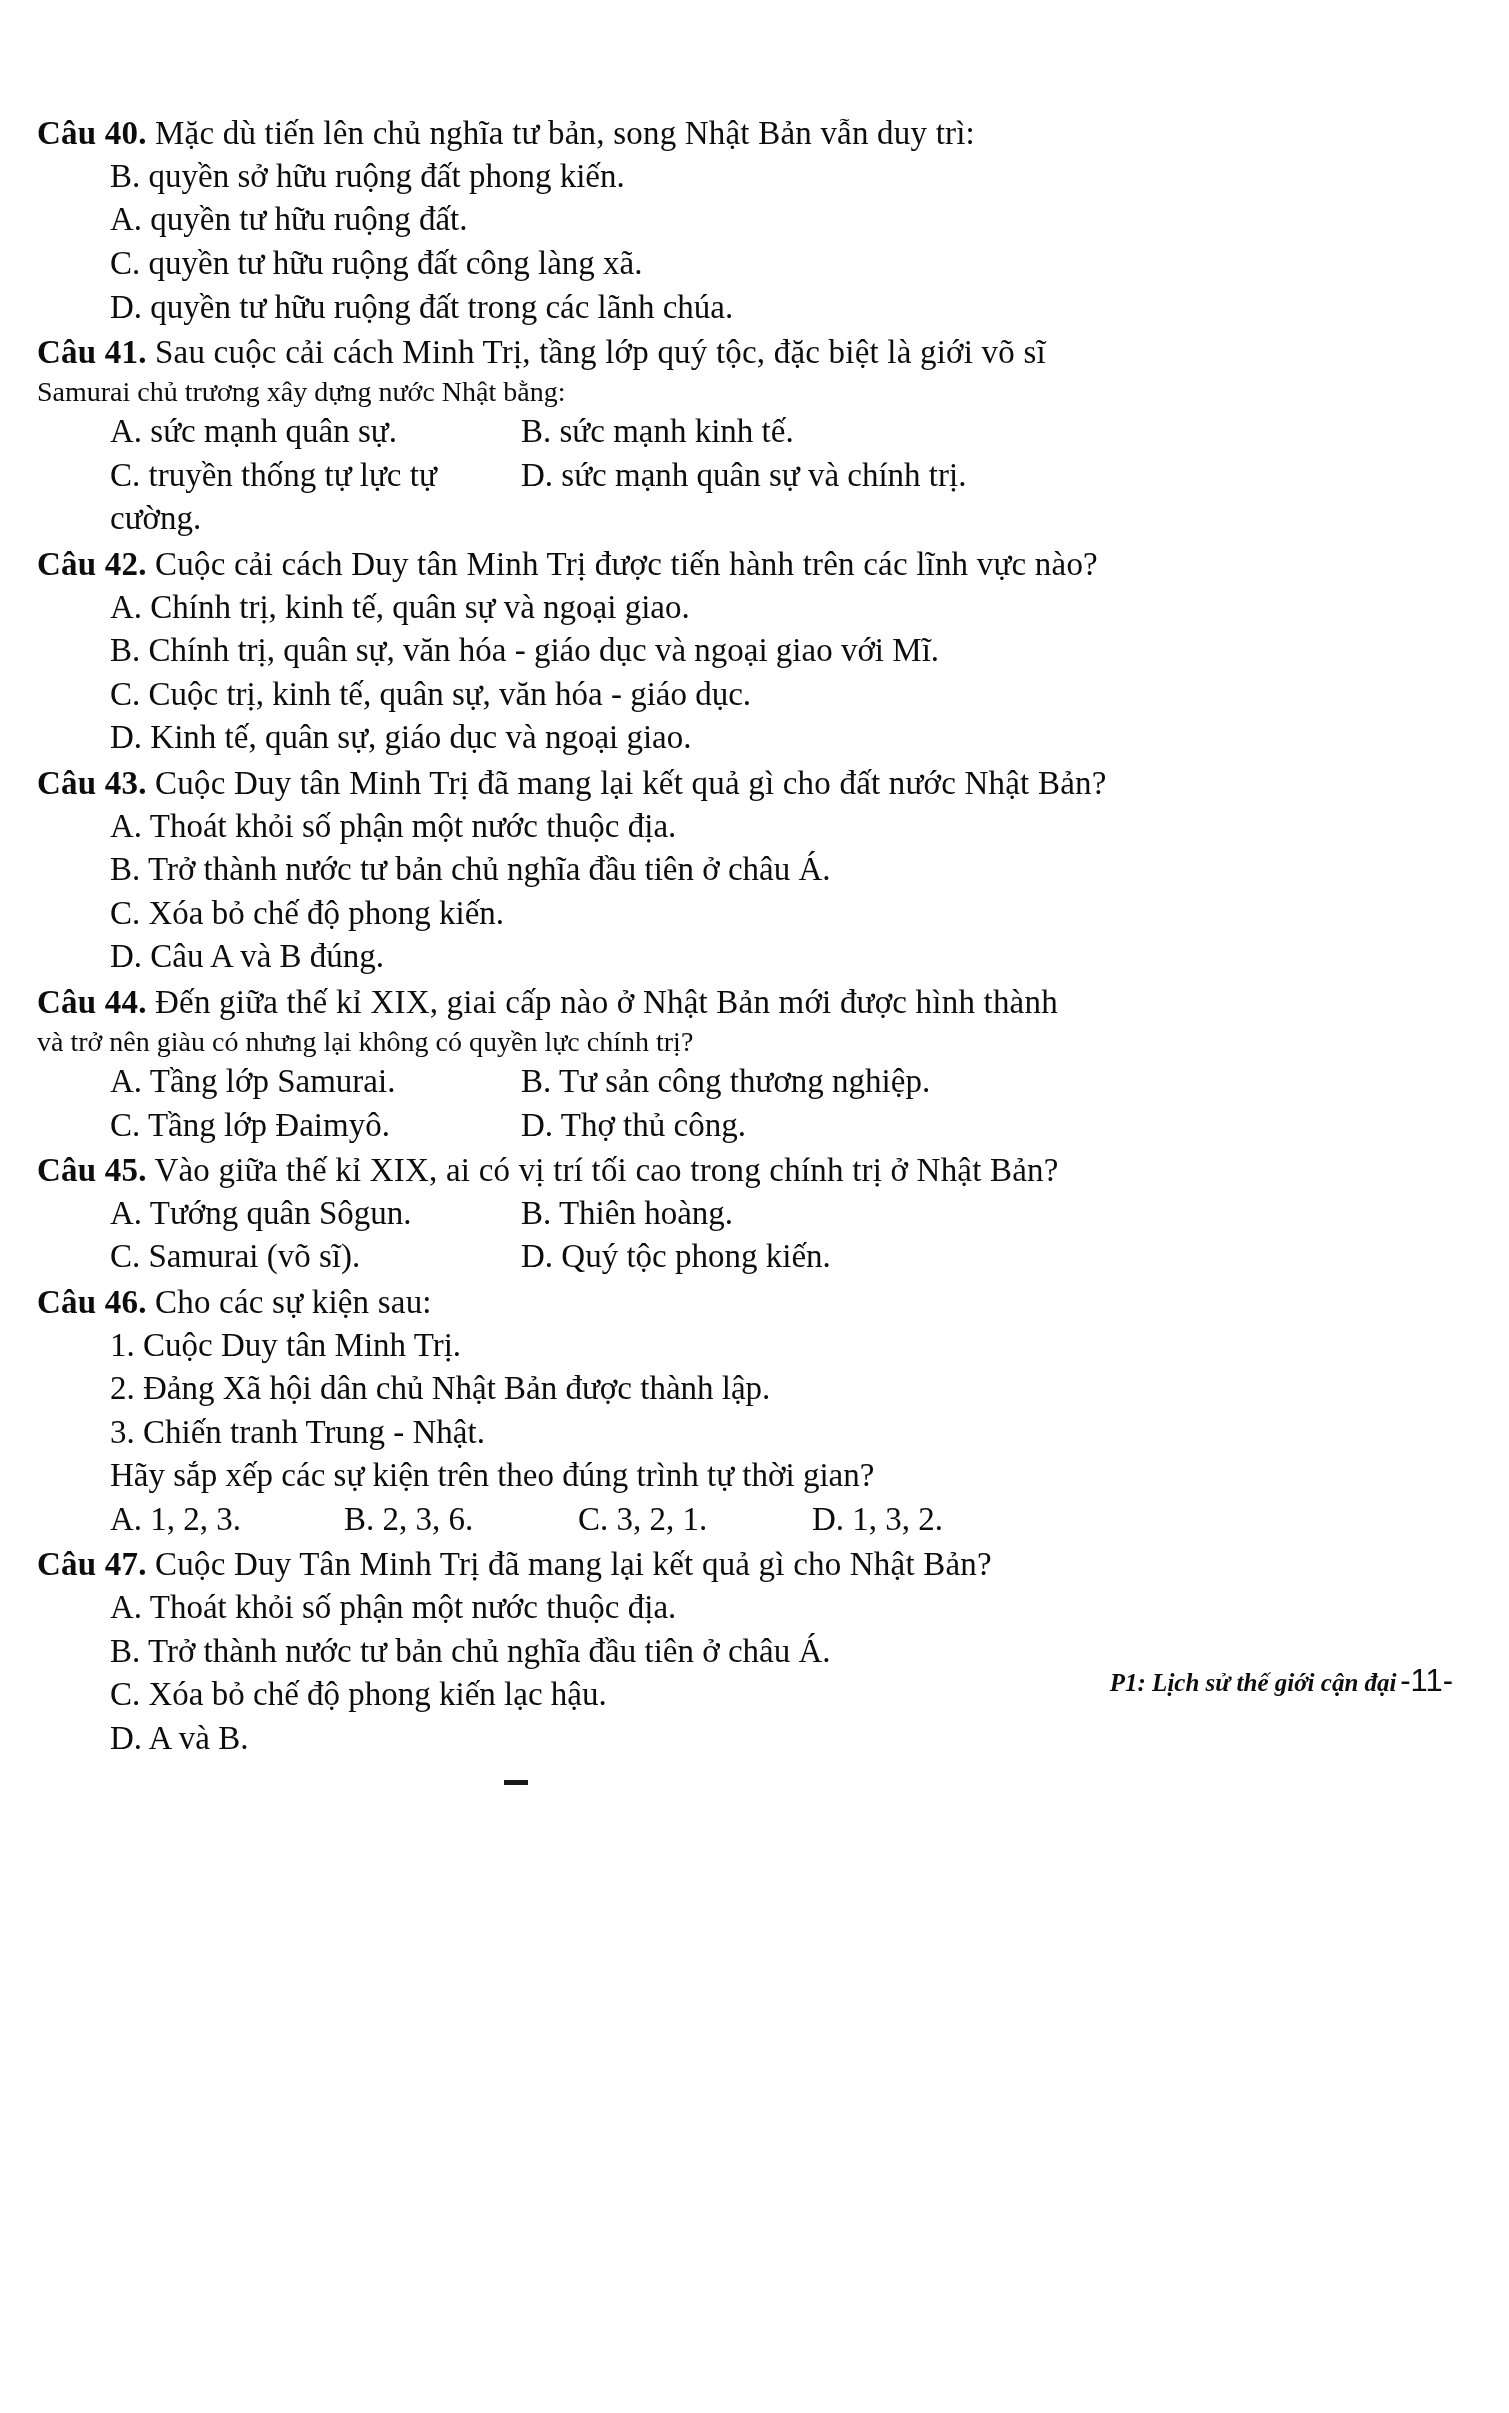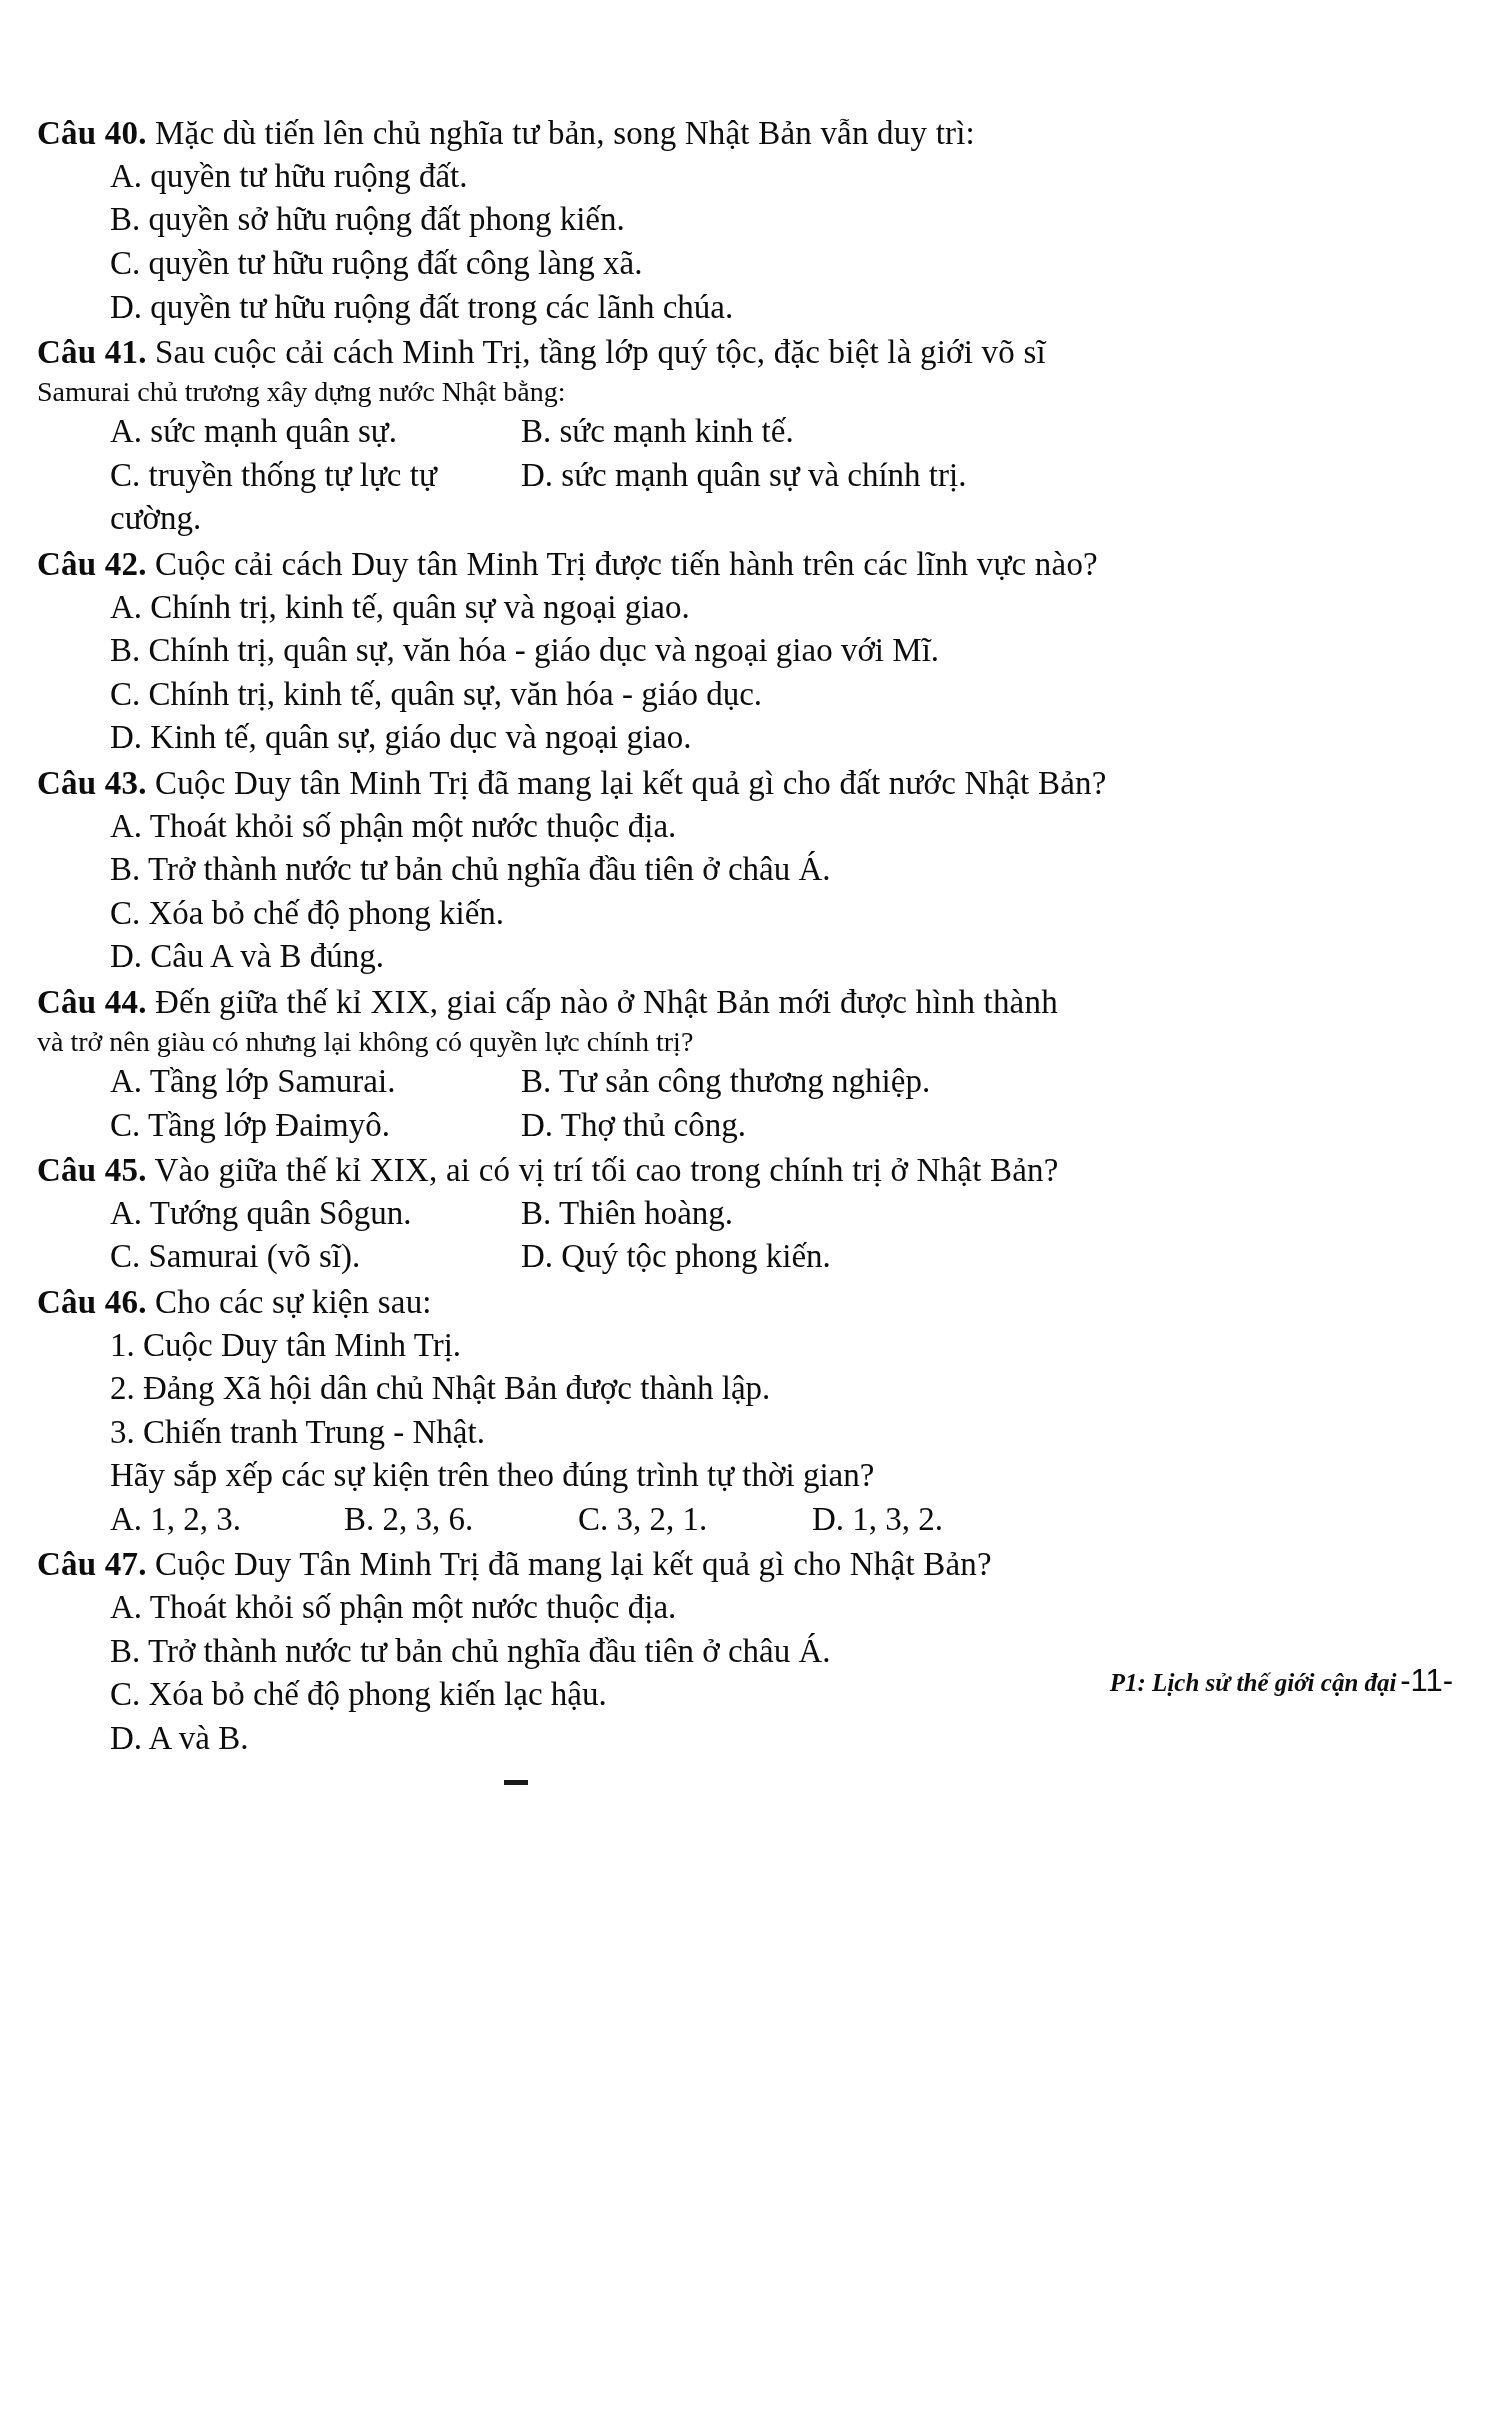--- a/index.html
+++ b/index.html
@@ -114,22 +114,22 @@
 <body>
 
 <div class="page">
   <div class="content">
 
     <div class="q-block">
       <div class="q-head">
         <span class="q-label">Câu 40.</span>
         <span>Mặc dù tiến lên chủ nghĩa tư bản, song Nhật Bản vẫn duy trì:</span>
       </div>
+      <div class="opt">B. quyền sở hữu ruộng đất phong kiến.</div>
       <div class="opt">A. quyền tư hữu ruộng đất.</div>
-      <div class="opt">B. quyền sở hữu ruộng đất phong kiến.</div>
       <div class="opt">C. quyền tư hữu ruộng đất công làng xã.</div>
       <div class="opt">D. quyền tư hữu ruộng đất trong các lãnh chúa.</div>
     </div>
 
     <div class="q-block">
       <div class="q-head">
         <span class="q-label">Câu 41.</span>
         <span>Sau cuộc cải cách Minh Trị, tầng lớp quý tộc, đặc biệt là giới võ sĩ</span>
       </div>
       <div class="q-cont">Samurai chủ trương xây dựng nước Nhật bằng:</div>
@@ -143,21 +143,21 @@
       </div>
     </div>
 
     <div class="q-block">
       <div class="q-head">
         <span class="q-label">Câu 42.</span>
         <span>Cuộc cải cách Duy tân Minh Trị được tiến hành trên các lĩnh vực nào?</span>
       </div>
       <div class="opt">A. Chính trị, kinh tế, quân sự và ngoại giao.</div>
       <div class="opt">B. Chính trị, quân sự, văn hóa - giáo dục và ngoại giao với Mĩ.</div>
-      <div class="opt">C. Chính trị, kinh tế, quân sự, văn hóa -  giáo dục.</div>
+      <div class="opt">C. Cuộc trị, kinh tế, quân sự, văn hóa -  giáo dục.</div>
       <div class="opt">D. Kinh tế, quân sự, giáo dục và ngoại giao.</div>
     </div>
 
     <div class="q-block">
       <div class="q-head">
         <span class="q-label">Câu 43.</span>
         <span>Cuộc Duy tân Minh Trị đã mang lại kết quả gì cho đất nước Nhật Bản?</span>
       </div>
       <div class="opt">A. Thoát khỏi số phận một nước thuộc địa.</div>
       <div class="opt">B. Trở thành nước tư bản chủ nghĩa đầu tiên ở châu Á.</div>

